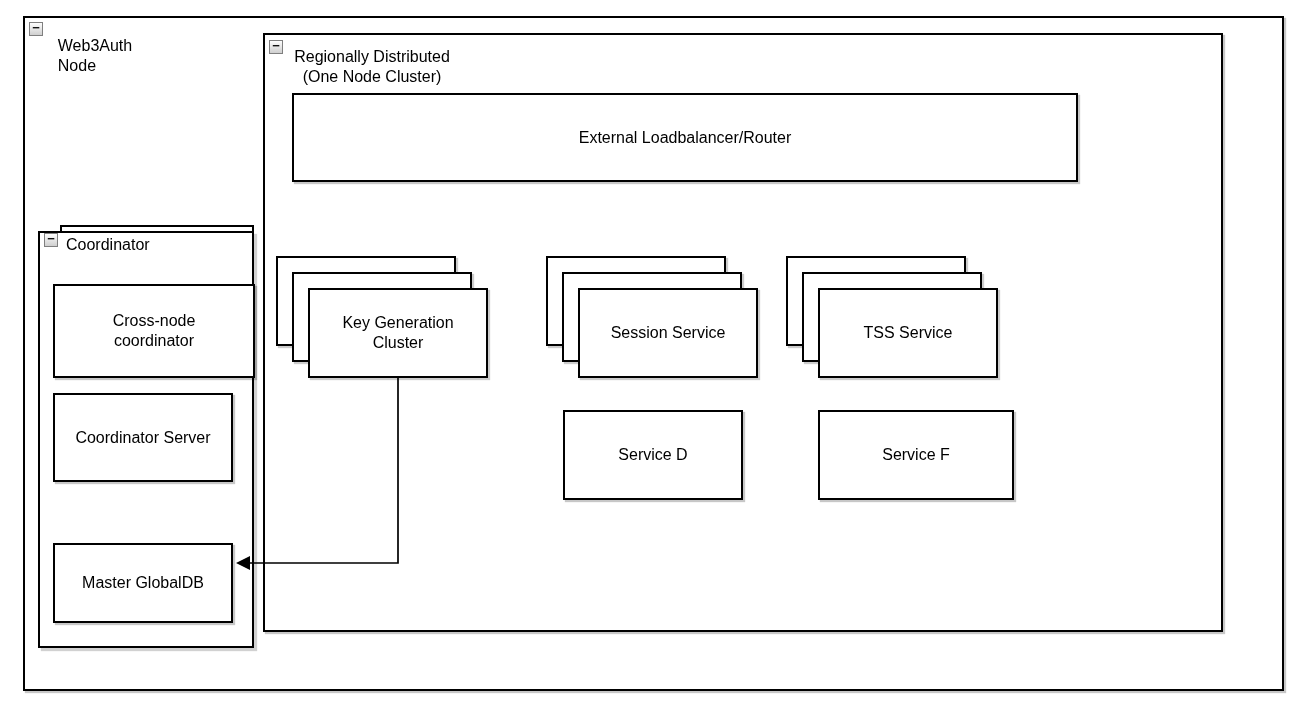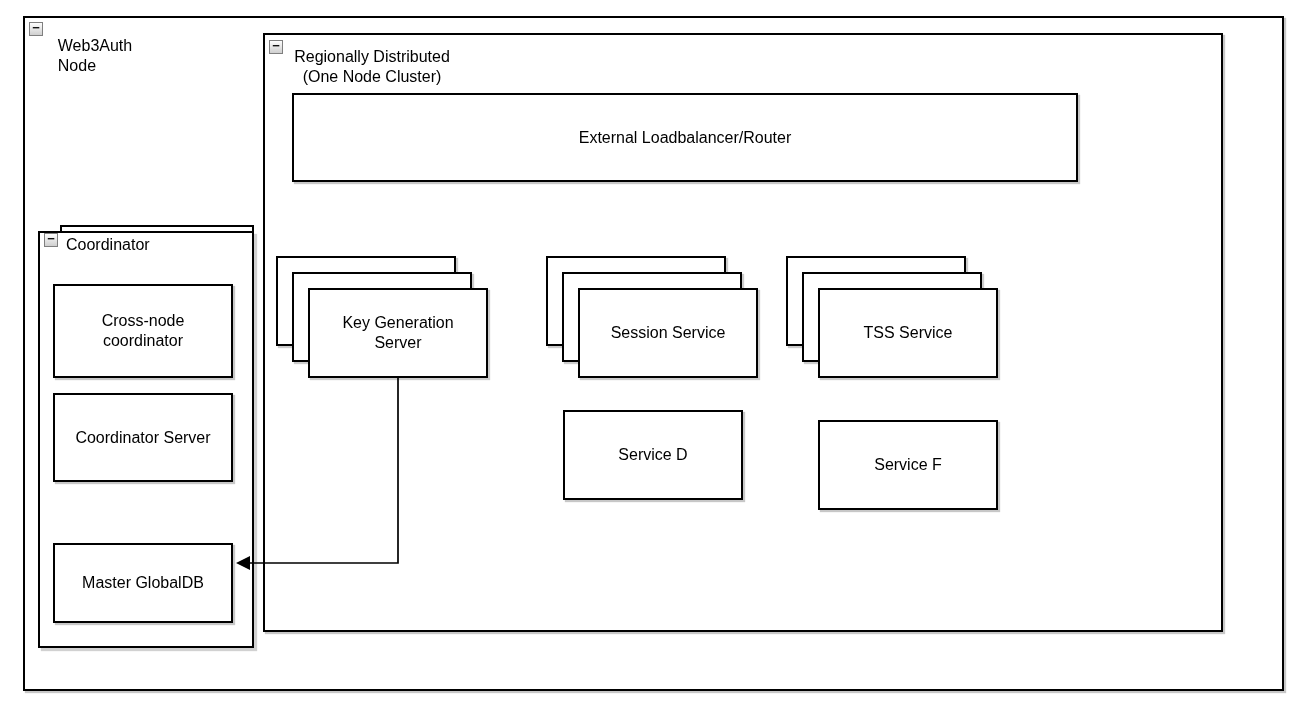--- a/index.html
+++ b/index.html
@@ -56,21 +56,21 @@
 
   <div class="box centered" style="left:292px;top:93px;width:786px;height:89px;">
     <span class="label">External Loadbalancer/Router</span>
   </div>
 
   <div class="stack" style="left:276px;top:256px;">
     <div class="sbox s1"></div>
     <div class="sbox s2"></div>
     <div class="sbox s3">
       <span class="label">Key Generation
-Server</span>
+Cluster</span>
     </div>
   </div>
 
   <div class="stack" style="left:546px;top:256px;">
     <div class="sbox s1"></div>
     <div class="sbox s2"></div>
     <div class="sbox s3">
       <span class="label">Session Service</span>
     </div>
   </div>
@@ -80,32 +80,32 @@
     <div class="sbox s2"></div>
     <div class="sbox s3">
       <span class="label">TSS Service</span>
     </div>
   </div>
 
   <div class="box centered" style="left:563px;top:410px;width:180px;height:90px;align-items:center;">
     <span class="label">Service D</span>
   </div>
 
-  <div class="box centered" style="left:818px;top:410px;width:180px;height:90px;margin-top:10px;">
+  <div class="box centered" style="left:818px;top:410px;width:196px;height:90px;">
     <span class="label">Service F</span>
   </div>
 
   <div class="box noshadow" style="left:60px;top:225px;width:194px;height:410px;"></div>
   <div class="box" style="left:38px;top:231px;width:216px;height:417px;box-shadow:3px 3px 1px rgba(0,0,0,0.18);"></div>
   <div class="collapse-btn" style="left:44px;top:233px;">
       <span>−</span>
     </div>
   <div class="group-label" style="left:66px;top:235px;"><span class="label">Coordinator</span></div>
 
-  <div class="box centered" style="left:53px;top:284px;width:180px;height:94px;">
+  <div class="box centered" style="left:53px;top:284px;width:202px;height:94px;">
     <span class="label">Cross-node
 coordinator</span>
   </div>
   <div class="box centered" style="left:53px;top:393px;width:180px;height:89px;">
     <span class="label">Coordinator Server</span>
   </div>
   <div class="box centered" style="left:53px;top:543px;width:180px;height:80px;">
     <span class="label">Master GlobalDB</span>
   </div>
 

